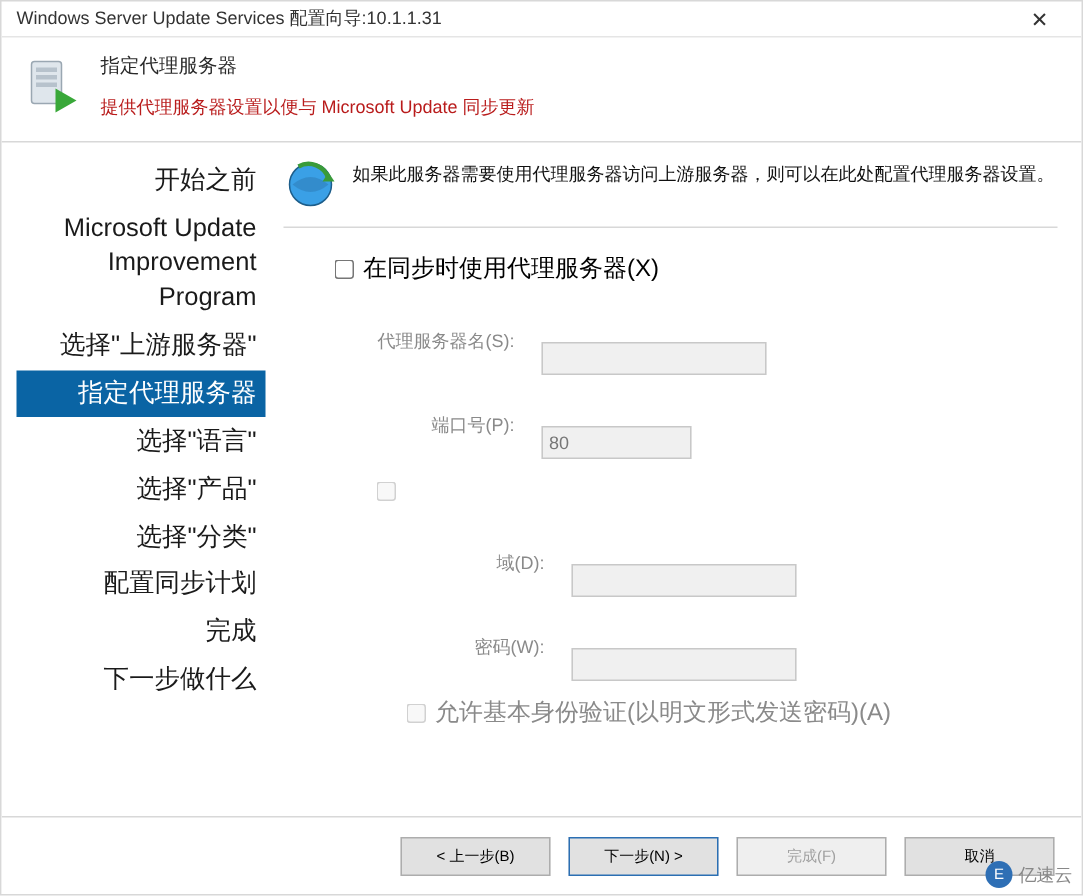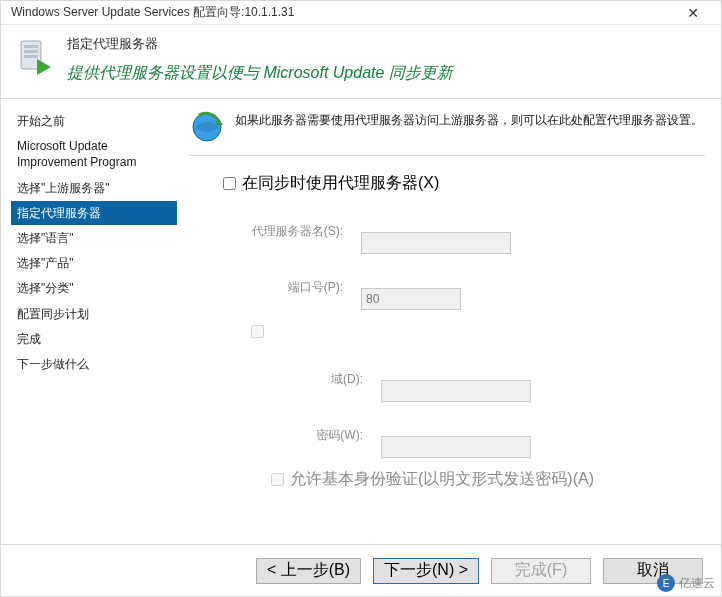--- a/index.html
+++ b/index.html
@@ -3,45 +3,45 @@
 <meta charset="utf-8">
 <style>
 * { box-sizing: border-box; margin: 0; padding: 0; font-family: "Microsoft YaHei", "Segoe UI", Tahoma, sans-serif; }
 body { width: 722px; height: 597px; background: #fff; position: relative; font-size: 12px; color: #000; overflow: hidden; border: 1px solid #d8d8d8; }
 .titlebar { height: 24px; display: flex; align-items: center; padding: 0 8px 0 10px; border-bottom: 1px solid #e5e5e5; }
 .titlebar .title { flex: 1; font-size: 12px; color: #333; }
 .titlebar .close { width: 40px; text-align: center; font-size: 14px; color: #333; cursor: pointer; }
 .header { display: flex; align-items: flex-start; padding: 10px 14px 14px 14px; }
 .header-icon { width: 40px; height: 40px; margin-right: 12px; margin-top: 2px; }
 .header-text h2 { font-size: 13px; font-weight: 400; color: #2a2a2a; margin-bottom: 10px; }
-.header-text p { font-size: 16px; color: #15803d; font-style: italic; }
+.header-text p { font-size: 12px; color: #b91c1c; }
 .divider { border: none; border-top: 1px solid #d8d8d8; margin: 0; }
 .body { display: flex; height: 430px; }
 .sidebar { width: 180px; padding: 10px 4px 10px 10px; }
-.sidebar-item { padding: 4px 6px; font-size: 12px; color: #1a1a1a; cursor: pointer; line-height: 1.35; margin-bottom: 1px;}
+.sidebar-item { padding: 4px 6px; font-size: 17px; color: #1a1a1a; cursor: pointer; line-height: 1.35; margin-bottom: 1px; text-align: right;}
 .sidebar-item.selected { background: #0a64a4; color: #fff; }
 .main { flex: 1; padding: 10px 16px 10px 8px; position: relative; }
 .main-top { display: flex; align-items: flex-start; }
 .world-icon { width: 36px; height: 36px; margin-right: 10px; flex-shrink: 0; }
 .main-desc { font-size: 12px; color: #111; line-height: 1.5; padding-top: 2px;}
 .main-hr { border: none; border-top: 1px solid #d8d8d8; margin: 10px 0 16px 0; }
 .form { padding-left: 34px; }
 .form-row { display: flex; align-items: center; margin-bottom: 10px; min-height: 22px; }
 .check-row { margin-bottom: 14px; }
 .label-col { width: 110px; text-align: right; padding-right: 18px; font-size: 12px; color: #8a8a8a; }
 input[type="checkbox"] { width: 13px; height: 13px; margin-right: 6px; vertical-align: middle; }
 input[type="checkbox"]:disabled + span { color: #8a8a8a; }
 .chk-label { font-size: 16px; color: #000; vertical-align: middle; }
 .chk-label.disabled { color: #8a8a8a; }
 input.txt { width: 150px; height: 22px; border: 1px solid #c8c8c8; background: #f0f0f0; padding: 0 4px; font-size: 12px; margin-top: 24px; }
 input.txt.port { width: 100px; color:#777; }
 .indent { padding-left: 28px; }
 .nested { margin-left: 20px; }
 .footer { position: absolute; left: 0; right: 0; bottom: 0; height: 52px; border-top: 1px solid #d8d8d8; display: flex; align-items: center; justify-content: flex-end; padding: 0 18px; gap: 12px; background: #fff;}
-.btn { min-width: 100px; height: 26px; border: 1px solid #adadad; background: #e1e1e1; font-size: 16px; color: #000; cursor: pointer; padding: 0 10px;}
+.btn { min-width: 100px; height: 26px; border: 1px solid #adadad; background: #e1e1e1; font-size: 10px; color: #000; cursor: pointer; padding: 0 10px;}
 .btn:disabled { color: #a0a0a0; background: #efefef; cursor: default; }
 .btn.primary { border: 1px solid #2b6fb3; }
 .watermark { position: absolute; right: 6px; bottom: 4px; font-size: 12px; color: #888; display:flex; align-items:center; gap:4px;}
 .watermark .wm-icon{ width:18px;height:18px; border-radius:50%; background:#2e6fb5; display:inline-flex; align-items:center; justify-content:center; color:#fff; font-size:10px;}
 </style>
 </head>
 <body>
 
 <div class="titlebar">
   <span class="title">Windows Server Update Services 配置向导:10.1.1.31</span>

